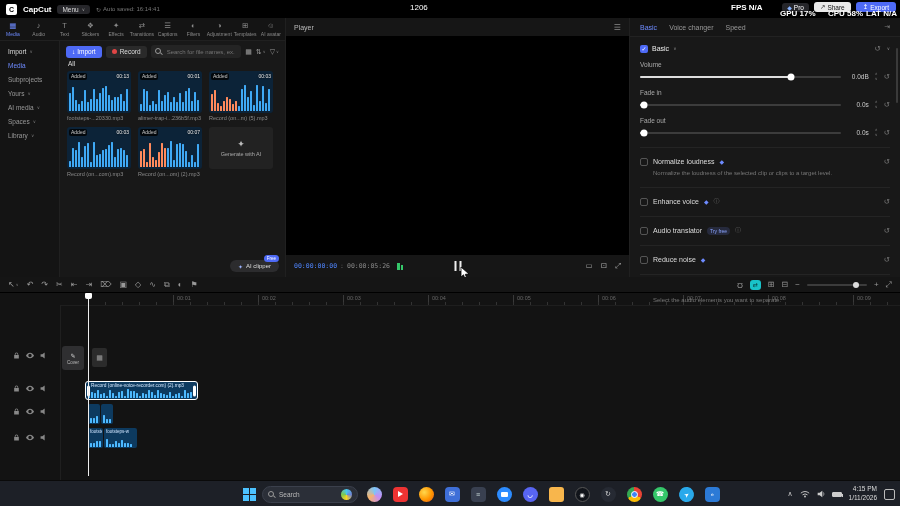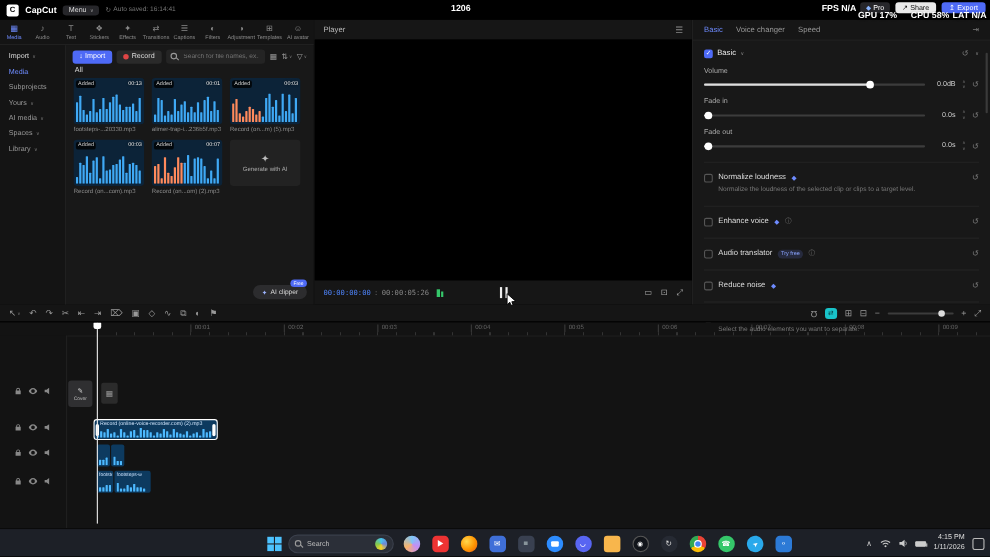--- a/index.html
+++ b/index.html
@@ -7,30 +7,30 @@
        font-family:"Liberation Sans",sans-serif;color:#ccc;}
   
   .topbar{position:absolute;left:0;top:0;width:900px;height:18px;background:#000;display:flex;
           align-items:center;gap:6px;padding:0 6px;box-sizing:border-box;z-index:50;}
   .logo-box{width:11px;height:11px;background:#fff;border-radius:2px;color:#000;font-size:7px;
             font-weight:bold;display:flex;align-items:center;justify-content:center;}
   .app-name{color:#fff;font-size:8px;font-weight:bold;}
   .menu-btn{background:#26262a;border-radius:3px;color:#ddd;font-size:6.5px;padding:1px 5px;
             display:flex;gap:3px;align-items:center;}
   .autosave{color:#777;font-size:6px;display:flex;gap:2px;align-items:center;}
-  .center-num{position:absolute;left:410px;top:3px;color:#fff;font-size:8px;font-weight:bold;}
+  .center-num{position:absolute;left:410px;top:3px;color:#fff;font-size:8px;font-weight:normal;}
   .tb-right{position:absolute;right:4px;top:2px;display:flex;gap:5px;align-items:center;}
   .pro-badge{background:#26262a;border-radius:3px;padding:1px 5px;font-size:6.5px;color:#fff;
              display:flex;gap:2px;align-items:center;}
   .pro-diamond{color:#8ab4ff;font-size:6px;}
   .share-btn{background:#e9e9e9;color:#111;border-radius:3px;padding:1px 6px;font-size:6.5px;display:flex;gap:2px;align-items:center;}
   .export-btn{background:#4e6af6;color:#fff;border-radius:3px;padding:1px 7px;font-size:6.5px;display:flex;gap:2px;align-items:center;}
   .stat{position:absolute;color:#fff;font-weight:bold;font-size:8px;z-index:60;
         text-shadow:0 1px 2px rgba(0,0,0,.95);white-space:nowrap;}
-  .stat-fps{left:747px;top:3px}.stat-gpu{left:780px;top:9px}.stat-cpu{left:828px;top:9px}.stat-lat{left:866px;top:9px}
+  .stat-fps{left:731px;top:3px}.stat-gpu{left:780px;top:9px}.stat-cpu{left:828px;top:9px}.stat-lat{left:866px;top:9px}
   
   .ribbon{position:absolute;left:0;top:18px;width:285px;height:22px;background:#141414;display:flex;
           align-items:center;border-bottom:1px solid #202020;z-index:10;}
   .rtab{width:25.8px;display:flex;flex-direction:column;align-items:center;gap:1px;color:#8a8a8a;}
   .rtab .ric{font-size:7.5px;line-height:8px;}
   .rtab .rlb{font-size:5px;white-space:nowrap;}
   .rtab.active{color:#6e8bff;}
   
   .sidenav{position:absolute;left:0;top:40px;width:60px;height:237px;background:#141414;
            border-right:1px solid #202020;padding-top:4px;box-sizing:border-box;z-index:5;}

